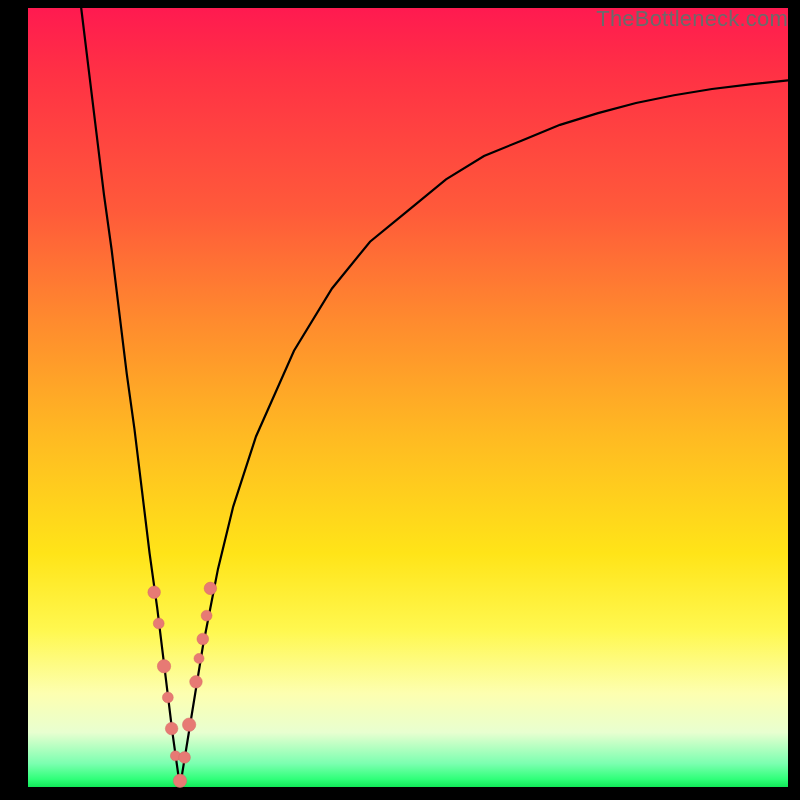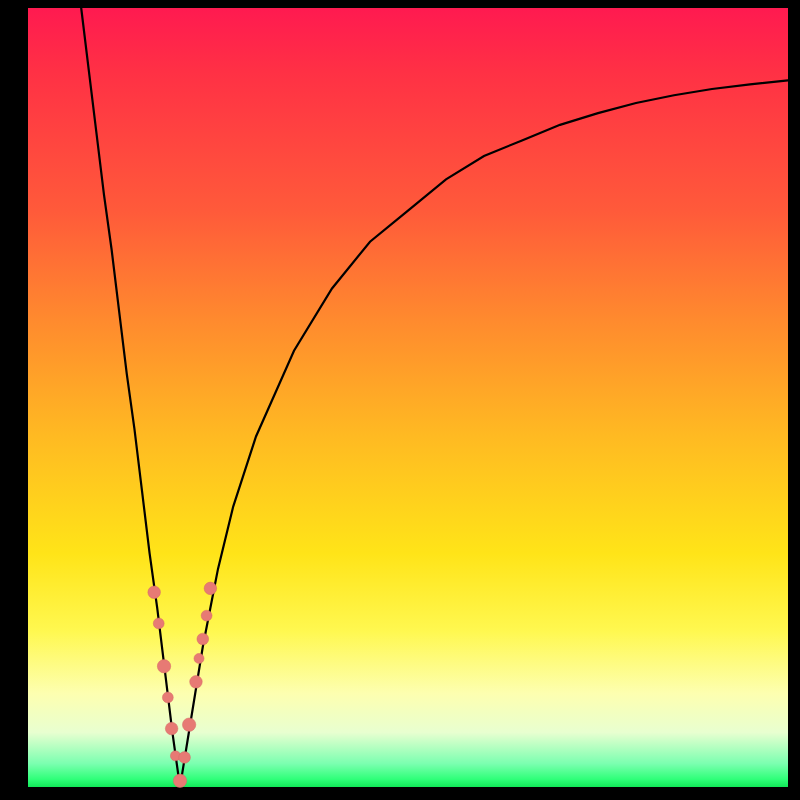--- a/index.html
+++ b/index.html
@@ -79,13 +79,14 @@
           <circle cx="156.56" cy="749.40" r="5.85" fill="#e77a74" stroke="#d46a65" stroke-width="0.5"></circle>
           <circle cx="161.12" cy="716.68" r="6.69" fill="#e77a74" stroke="#d46a65" stroke-width="0.5"></circle>
           <circle cx="167.96" cy="673.84" r="6.27" fill="#e77a74" stroke="#d46a65" stroke-width="0.5"></circle>
           <circle cx="171.00" cy="650.47" r="5.02" fill="#e77a74" stroke="#d46a65" stroke-width="0.5"></circle>
           <circle cx="174.80" cy="630.99" r="5.85" fill="#e77a74" stroke="#d46a65" stroke-width="0.5"></circle>
           <circle cx="178.60" cy="607.62" r="5.43" fill="#e77a74" stroke="#d46a65" stroke-width="0.5"></circle>
           <circle cx="182.40" cy="580.36" r="6.27" fill="#e77a74" stroke="#d46a65" stroke-width="0.5"></circle>
         </g>
     </svg>
   </div>
+  <div class="watermark">TheBottleneck.com</div>
 </div>
 
 </body></html>

